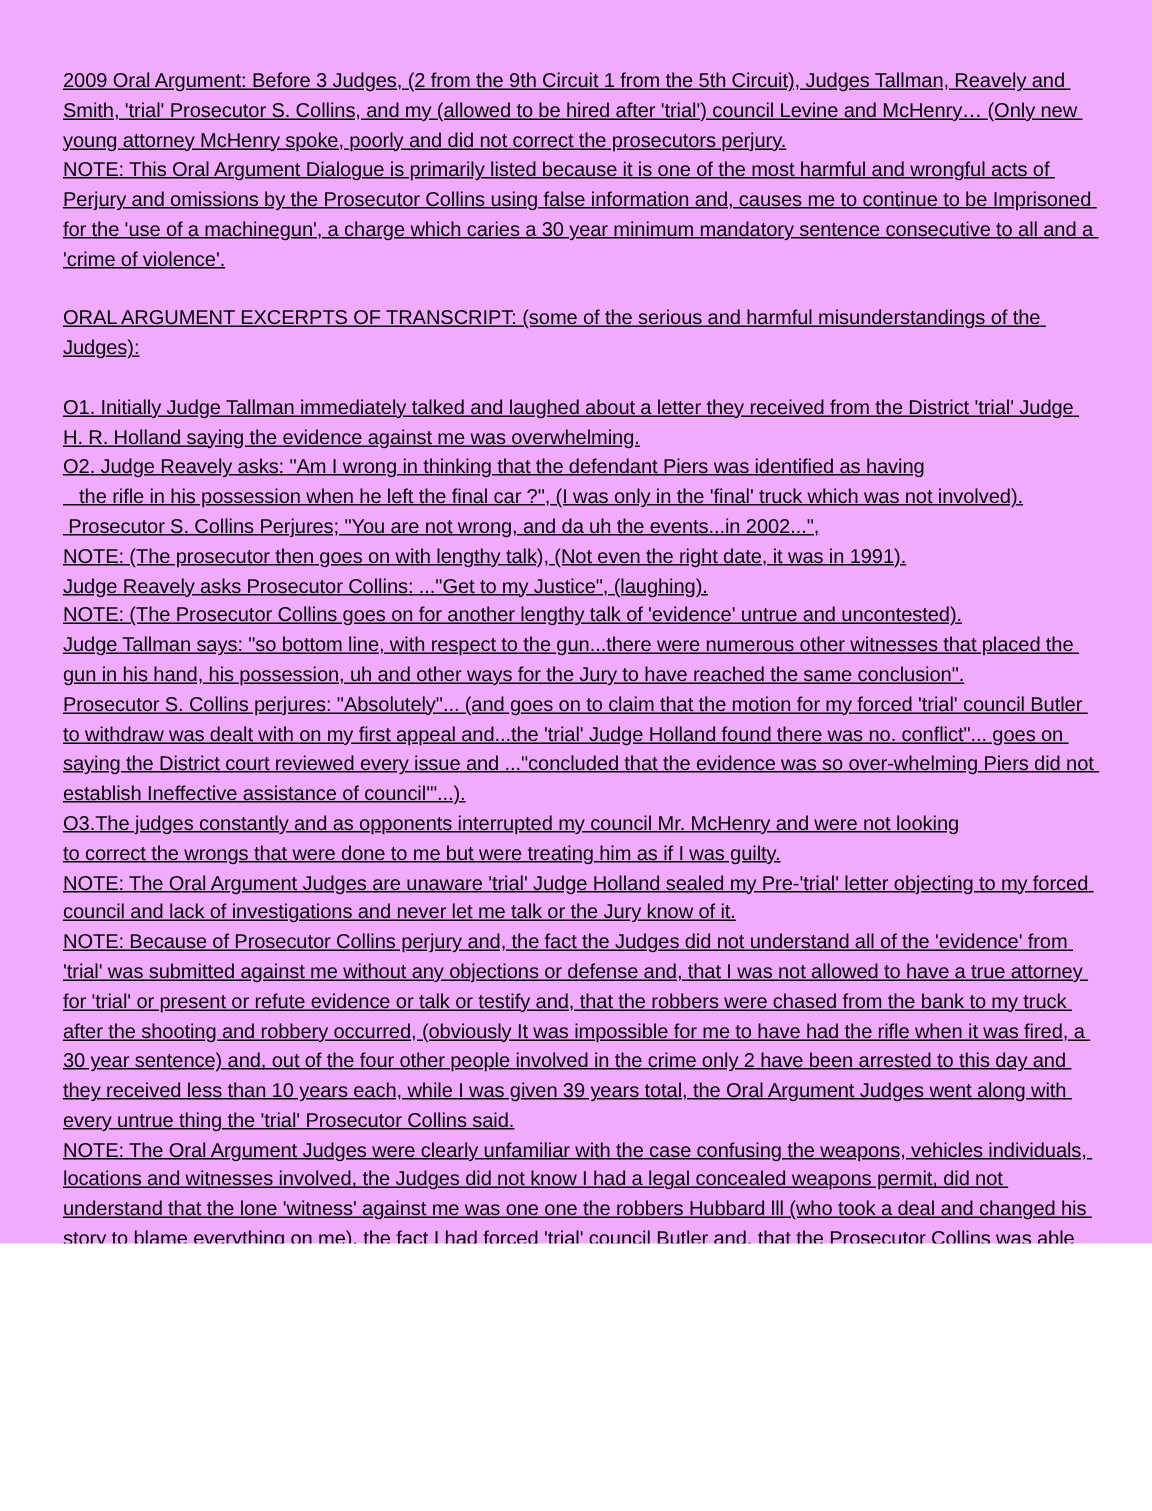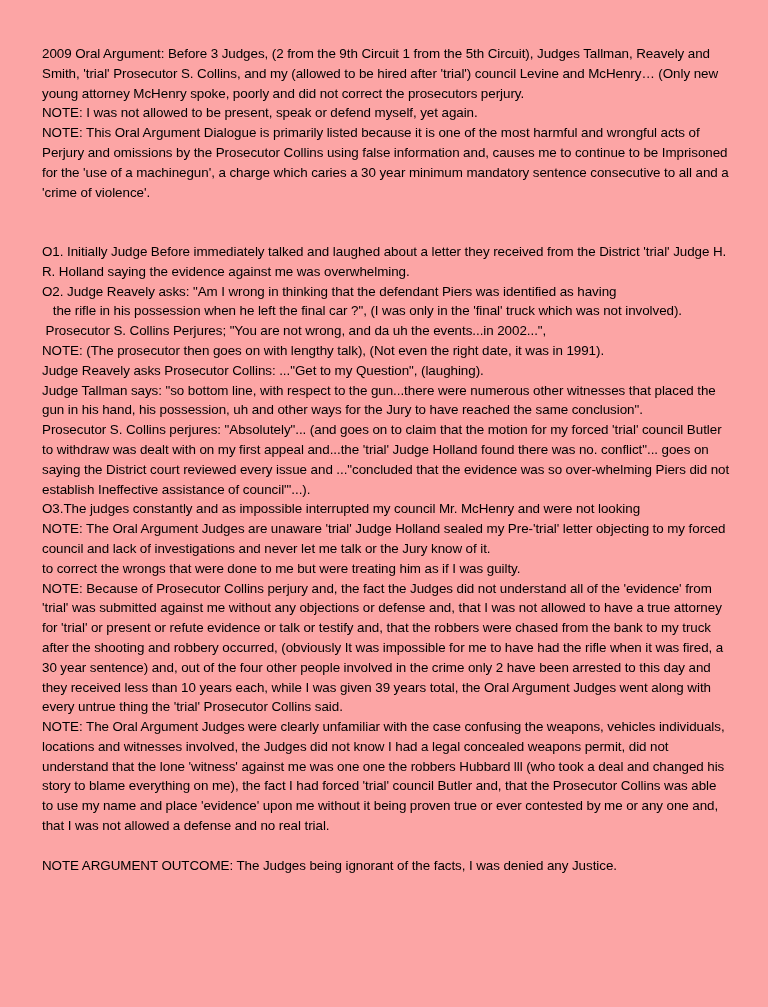--- a/index.html
+++ b/index.html
@@ -11,25 +11,26 @@
   body {
     width: 768px;
     height: 1007px;
     font-family: "Liberation Sans", sans-serif;
     color: #000000;
     -webkit-font-smoothing: antialiased;
   }
   #page {
     position: relative;
     width: 768px;
-    height: 1007px;
-    background: #fca5a5;
+    height: 829px;
+    background: #f0abfc;
     box-sizing: border-box;
     padding: 44px 38px 20px 42px;
     overflow: hidden;
+    text-decoration: underline;
   }
   .doc-body {
     font-size: 13.4px;
     line-height: 19.8px;
     text-align: left;
     letter-spacing: -0.05px;
     word-spacing: -0.1px;
   }
   .block {
     margin: 0;
@@ -47,33 +48,34 @@
     height: 19.8px;
     line-height: 19.8px;
   }
 </style>
 </head>
 <body>
 
 <div id="page">
   <div class="doc-body" id="doc-body">
       <div class="block para">2009 Oral Argument: Before 3 Judges, (2 from the 9th Circuit 1 from the 5th Circuit), Judges Tallman, Reavely and Smith, 'trial' Prosecutor S. Collins, and my (allowed to be hired after 'trial') council Levine and McHenry… (Only new young attorney McHenry spoke, poorly and did not correct the prosecutors perjury.</div>
-      <div class="block para">NOTE: I was not allowed to be present, speak or defend myself, yet again.</div>
       <div class="block para">NOTE: This Oral Argument Dialogue is primarily listed because it is one of the most harmful and wrongful acts of Perjury and omissions by the Prosecutor Collins using false information and, causes me to continue to be Imprisoned for the 'use of a machinegun', a charge which caries a 30 year minimum mandatory sentence consecutive to all and a 'crime of violence'.</div>
       <div class="block spacer"></div>
+      <div class="block para">ORAL ARGUMENT EXCERPTS OF TRANSCRIPT: (some of the serious and harmful misunderstandings of the Judges):</div>
       <div class="block spacer"></div>
-      <div class="block para">O1. Initially Judge Before immediately talked and laughed about a letter they received from the District 'trial' Judge H. R. Holland saying the evidence against me was overwhelming.</div>
+      <div class="block para">O1. Initially Judge Tallman immediately talked and laughed about a letter they received from the District 'trial' Judge H. R. Holland saying the evidence against me was overwhelming.</div>
       <div class="block para">O2. Judge Reavely asks: "Am I wrong in thinking that the defendant Piers was identified as having
    the rifle in his possession when he left the final car ?", (I was only in the 'final' truck which was not involved).</div>
       <div class="block para"> Prosecutor S. Collins Perjures; "You are not wrong, and da uh the events...in 2002...",</div>
       <div class="block para">NOTE: (The prosecutor then goes on with lengthy talk), (Not even the right date, it was in 1991).</div>
-      <div class="block para">Judge Reavely asks Prosecutor Collins: ..."Get to my Question", (laughing).</div>
+      <div class="block para">Judge Reavely asks Prosecutor Collins: ..."Get to my Justice", (laughing).</div>
+      <div class="block para">NOTE: (The Prosecutor Collins goes on for another lengthy talk of 'evidence' untrue and uncontested).</div>
       <div class="block para">Judge Tallman says: "so bottom line, with respect to the gun...there were numerous other witnesses that placed the gun in his hand, his possession, uh and other ways for the Jury to have reached the same conclusion".</div>
       <div class="block para">Prosecutor S. Collins perjures: "Absolutely"... (and goes on to claim that the motion for my forced 'trial' council Butler to withdraw was dealt with on my first appeal and...the 'trial' Judge Holland found there was no. conflict"... goes on saying the District court reviewed every issue and ..."concluded that the evidence was so over-whelming Piers did not establish Ineffective assistance of council'"...).</div>
-      <div class="block para">O3.The judges constantly and as impossible interrupted my council Mr. McHenry and were not looking</div>
+      <div class="block para">O3.The judges constantly and as opponents interrupted my council Mr. McHenry and were not looking</div>
+      <div class="block para">to correct the wrongs that were done to me but were treating him as if I was guilty.</div>
       <div class="block para">NOTE: The Oral Argument Judges are unaware 'trial' Judge Holland sealed my Pre-'trial' letter objecting to my forced council and lack of investigations and never let me talk or the Jury know of it.</div>
-      <div class="block para">to correct the wrongs that were done to me but were treating him as if I was guilty.</div>
       <div class="block para">NOTE: Because of Prosecutor Collins perjury and, the fact the Judges did not understand all of the 'evidence' from 'trial' was submitted against me without any objections or defense and, that I was not allowed to have a true attorney for 'trial' or present or refute evidence or talk or testify and, that the robbers were chased from the bank to my truck after the shooting and robbery occurred, (obviously It was impossible for me to have had the rifle when it was fired, a 30 year sentence) and, out of the four other people involved in the crime only 2 have been arrested to this day and they received less than 10 years each, while I was given 39 years total, the Oral Argument Judges went along with every untrue thing the 'trial' Prosecutor Collins said.</div>
       <div class="block para">NOTE: The Oral Argument Judges were clearly unfamiliar with the case confusing the weapons, vehicles individuals, locations and witnesses involved, the Judges did not know I had a legal concealed weapons permit, did not understand that the lone 'witness' against me was one one the robbers Hubbard lll (who took a deal and changed his story to blame everything on me), the fact I had forced 'trial' council Butler and, that the Prosecutor Collins was able to use my name and place 'evidence' upon me without it being proven true or ever contested by me or any one and, that I was not allowed a defense and no real trial.</div>
       <div class="block spacer"></div>
       <div class="block para">NOTE ARGUMENT OUTCOME: The Judges being ignorant of the facts, I was denied any Justice.</div>
     </div>
 </div>
 
 </body></html>

